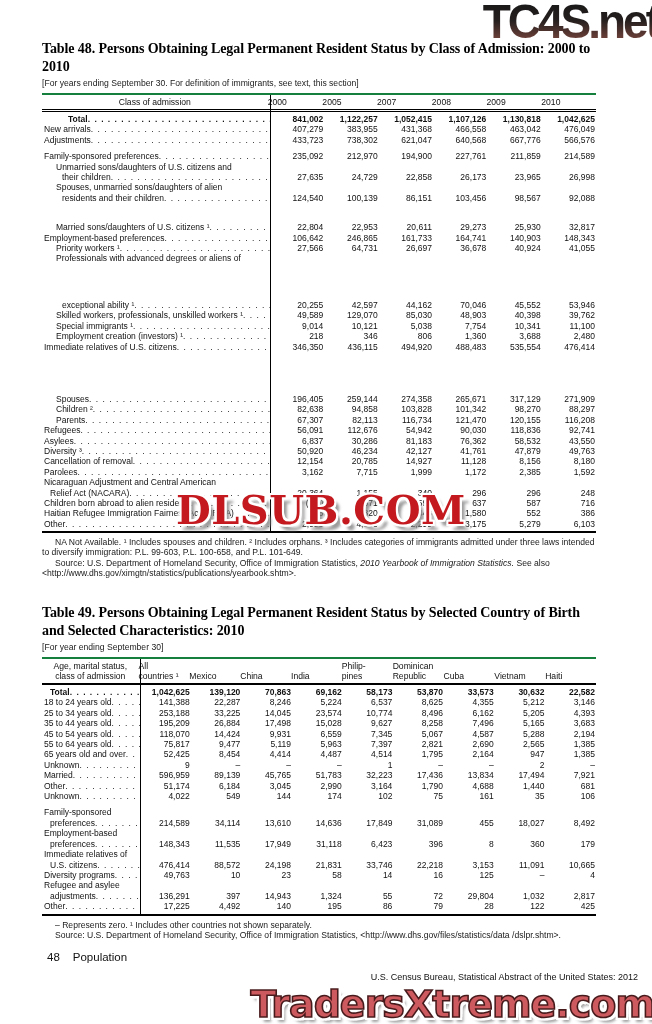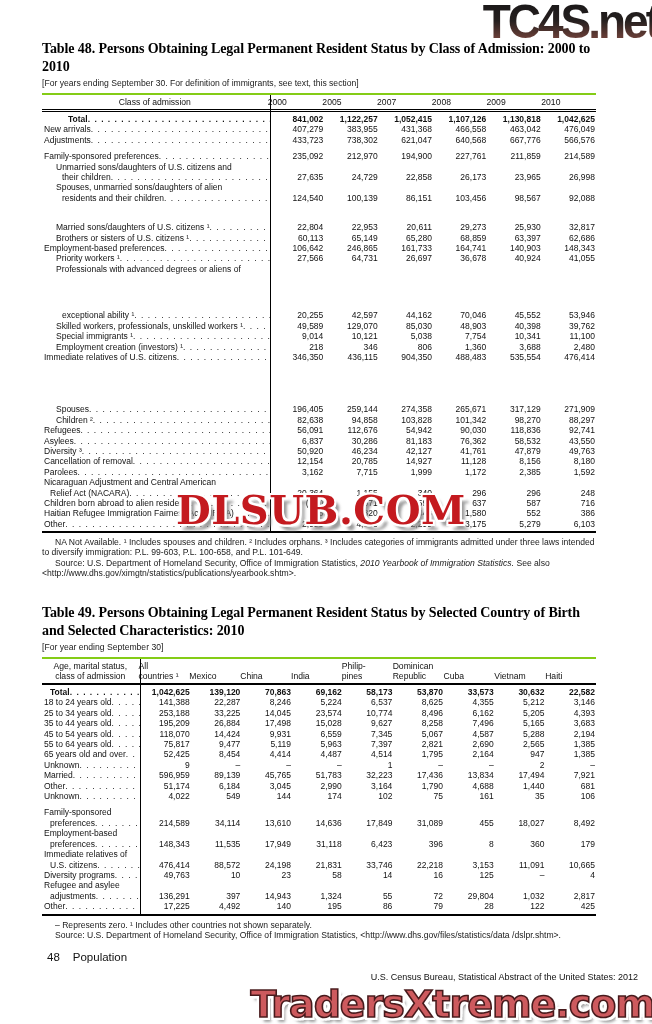--- a/index.html
+++ b/index.html
@@ -11,21 +11,21 @@
   .content { position:absolute; left:42px; top:40px; width:554px; }
 
   .ttitle {
     font-family:"Liberation Serif",serif; font-weight:700; font-size:14px;
     line-height:17.5px; margin:0; color:#000; letter-spacing:-0.1px;
   }
   .tnote { font-size:8.6px; margin-top:3px; color:#1a1a1a; }
 
   .tablewrap {
     position:relative; margin-top:5px;
-    border-top:2px solid #84cc16; border-bottom:2px solid #000;
+    border-top:2px solid #15803d; border-bottom:2px solid #000;
   }
   .t48 { --lblw:228px; --cellw:54.3px; }
   .t49 { --lblw:98px;  --cellw:50.6px; }
   .vline { position:absolute; top:0; bottom:0; left:var(--lblw); width:1px; background:#000; }
 
   .thead {
     display:flex; align-items:flex-end; padding:2px 0 2px;
     border-bottom:3px double #000; font-size:8.6px; line-height:10px;
   }
   .t49 .thead { border-bottom:2px solid #000; }
@@ -199,31 +199,20 @@
               </div>
               <div class="cell">22,804</div>
               <div class="cell">22,953</div>
               <div class="cell">20,611</div>
               <div class="cell">29,273</div>
               <div class="cell">25,930</div>
               <div class="cell">32,817</div>
             </div>
             <div class="trow">
               <div class="lbl">
-                <div class="lbl-line" style="padding-left: 14px;"><span>Brothers or sisters of U.S. citizens ¹</span><span class="dots"></span></div>
-              </div>
-              <div class="cell">60,113</div>
-              <div class="cell">65,149</div>
-              <div class="cell">65,280</div>
-              <div class="cell">68,859</div>
-              <div class="cell">63,397</div>
-              <div class="cell">62,686</div>
-            </div>
-            <div class="trow">
-              <div class="lbl">
                 <div class="lbl-line" style="padding-left: 2px;"><span>Employment-based preferences</span><span class="dots"></span></div>
               </div>
               <div class="cell">106,642</div>
               <div class="cell">246,865</div>
               <div class="cell">161,733</div>
               <div class="cell">164,741</div>
               <div class="cell">140,903</div>
               <div class="cell">148,343</div>
             </div>
             <div class="trow">
@@ -281,21 +270,21 @@
               <div class="cell">1,360</div>
               <div class="cell">3,688</div>
               <div class="cell">2,480</div>
             </div>
             <div class="trow">
               <div class="lbl">
                 <div class="lbl-line" style="padding-left: 2px;"><span>Immediate relatives of U.S. citizens</span><span class="dots"></span></div>
               </div>
               <div class="cell">346,350</div>
               <div class="cell">436,115</div>
-              <div class="cell">904,350</div>
+              <div class="cell">494,920</div>
               <div class="cell">488,483</div>
               <div class="cell">535,554</div>
               <div class="cell">476,414</div>
             </div>
             <div class="trow">
               <div class="lbl">
                 <div class="lbl-line" style="padding-left: 14px; margin-top: 42px;"><span>Spouses</span><span class="dots"></span></div>
               </div>
               <div class="cell">196,405</div>
               <div class="cell">259,144</div>
@@ -307,20 +296,31 @@
             <div class="trow">
               <div class="lbl">
                 <div class="lbl-line" style="padding-left: 14px;"><span>Children ²</span><span class="dots"></span></div>
               </div>
               <div class="cell">82,638</div>
               <div class="cell">94,858</div>
               <div class="cell">103,828</div>
               <div class="cell">101,342</div>
               <div class="cell">98,270</div>
               <div class="cell">88,297</div>
+            </div>
+            <div class="trow">
+              <div class="lbl">
+                <div class="lbl-line" style="padding-left: 14px;"><span>Parents</span><span class="dots"></span></div>
+              </div>
+              <div class="cell">67,307</div>
+              <div class="cell">82,113</div>
+              <div class="cell">116,734</div>
+              <div class="cell">121,470</div>
+              <div class="cell">120,155</div>
+              <div class="cell">116,208</div>
             </div>
             <div class="trow">
               <div class="lbl">
                 <div class="lbl-line" style="padding-left: 2px;"><span>Refugees</span><span class="dots"></span></div>
               </div>
               <div class="cell">56,091</div>
               <div class="cell">112,676</div>
               <div class="cell">54,942</div>
               <div class="cell">90,030</div>
               <div class="cell">118,836</div>

